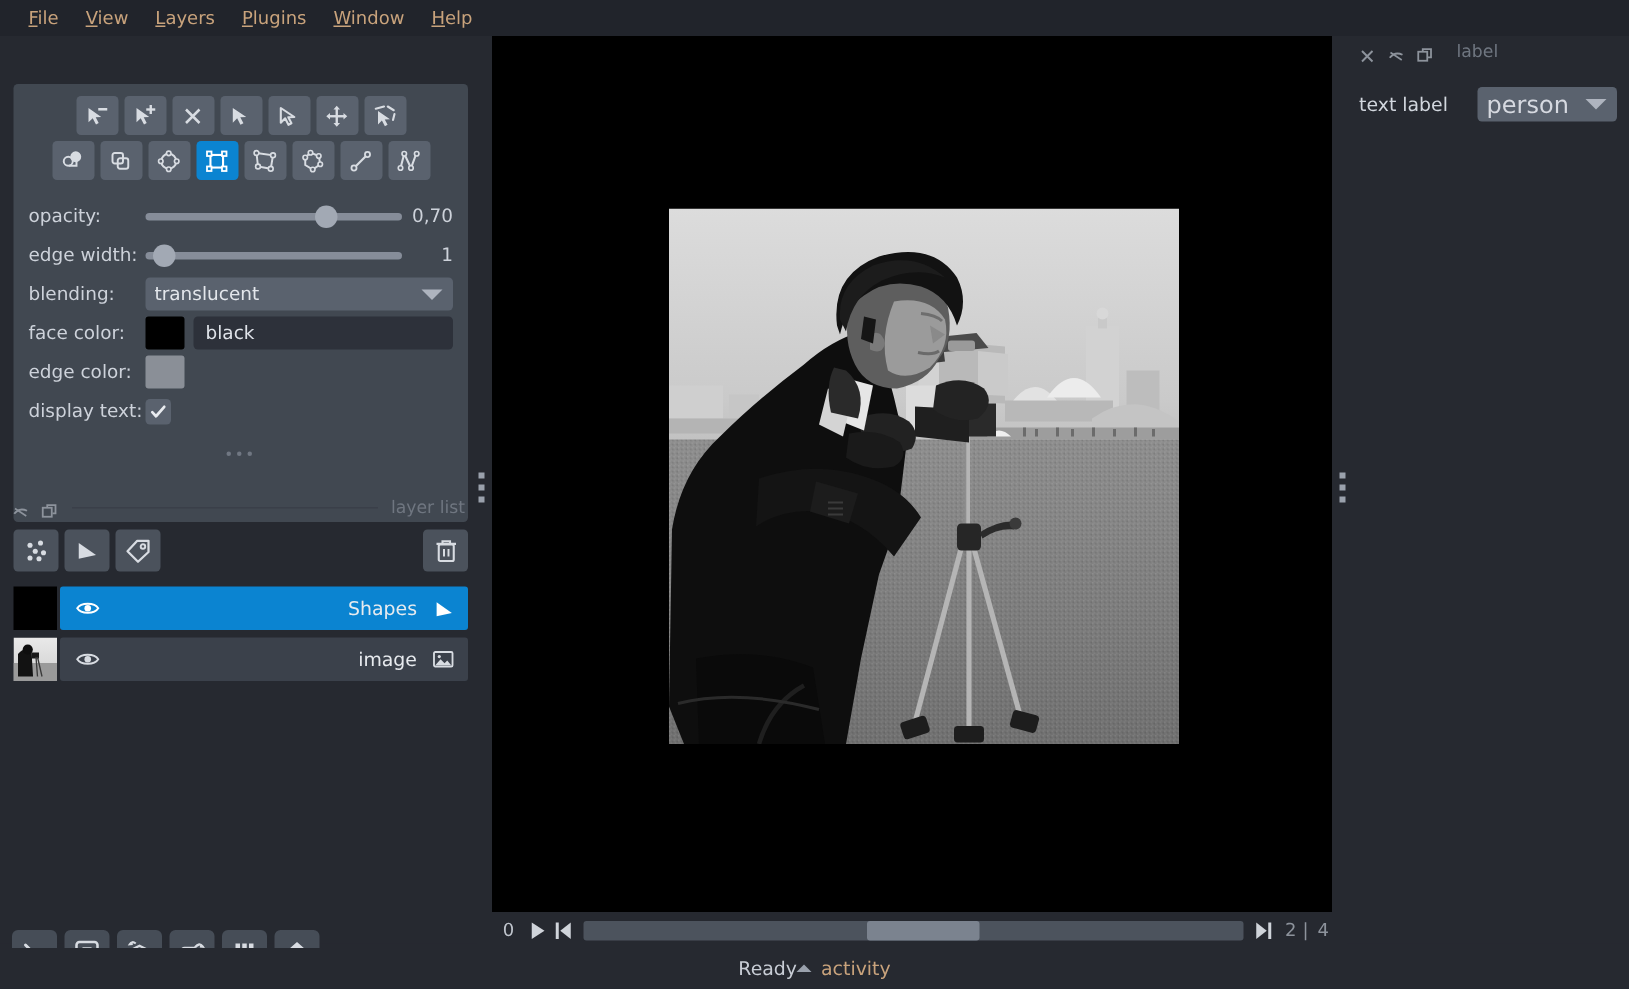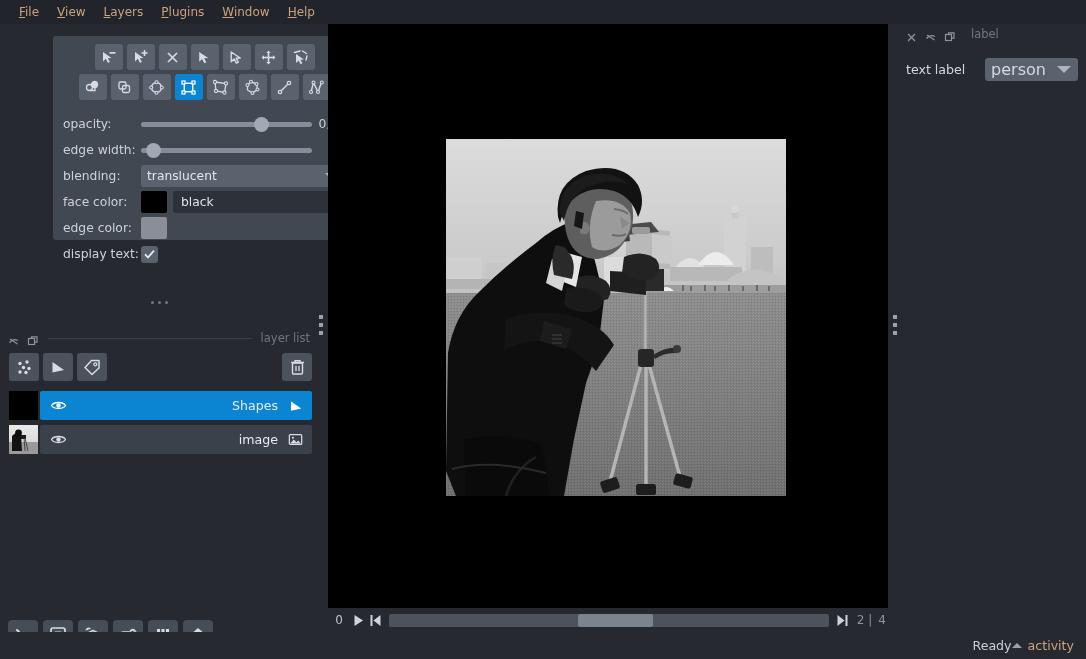--- a/index.html
+++ b/index.html
@@ -13,21 +13,21 @@
 
   
   .left-dock{position:absolute;left:0;top:24px;width:318px;height:605px;background:#262930;}
   .dock-title{position:relative;height:18px;display:flex;align-items:center;padding:0 8px;box-sizing:border-box;}
   .dock-title .ticons{display:flex;gap:7px;align-items:center;}
   .dock-title .rule{flex:1;height:1px;background:#3a3f49;margin:0 9px;}
   .dock-title .tlabel{color:#6f7680;font-size:11.5px;}
   .tiny-icon{width:12px;height:12px;display:inline-block;}
 
   
-  .controls-panel{position:absolute;left:9px;top:12px;width:303px;height:204px;background:#414851;border-radius:3px;margin-left:44px;}
+  .controls-panel{position:absolute;left:9px;top:32px;width:303px;height:292px;background:#414851;border-radius:3px;}
   .tool-grid{padding:8px 0 4px 0;}
   .tool-row{display:flex;justify-content:center;gap:4px;margin-bottom:4px;}
   .tool-btn{width:28px;height:26px;background:#5a626e;border-radius:3px;display:flex;align-items:center;justify-content:center;cursor:pointer;}
   .tool-btn.sel{background:#0b84d1;}
   .tool-btn svg{display:block;}
 
   .prop-rows{padding:4px 10px 0 10px;}
   .prow{display:flex;align-items:center;height:24px;margin-bottom:2px;}
   .plabel{width:78px;font-size:12.3px;color:#cdd2da;}
   .slider{position:relative;flex:1;height:20px;display:flex;align-items:center;}
@@ -81,21 +81,21 @@
 
   
   .right-dock{position:absolute;left:898px;top:24px;width:188px;height:605px;background:#262930;}
   .rt-title{display:flex;align-items:center;height:20px;padding:0 8px;box-sizing:border-box;gap:7px;}
   .rt-label{color:#6f7680;font-size:11.5px;margin-left:8px;}
   .rrow{display:flex;align-items:center;margin-top:14px;padding:0 8px;}
   .rlabel{font-size:12.6px;color:#d2d7de;width:86px;}
   .rcombo{position:relative;width:100px;height:23px;background:#5a626e;border-radius:3px;display:flex;align-items:center;padding:0 6px;box-sizing:border-box;cursor:pointer;}
 
   
-  .statusbar{position:absolute;left:0;top:632px;width:1086px;height:27px;background:#262930;display:flex;align-items:center;justify-content:flex-end;padding:0 12px;box-sizing:border-box;}
+  .statusbar{position:absolute;left:0;top:632px;width:1086px;height:27px;background:#262930;display:flex;align-items:center;justify-content:center;padding:0 12px;box-sizing:border-box;}
   .status-text{font-size:12.6px;color:#c8cdd5;}
   .activity{display:flex;align-items:center;gap:6px;cursor:pointer;}
   .activity .up{width:0;height:0;border-left:5px solid transparent;border-right:5px solid transparent;border-bottom:5px solid #9aa1ac;}
   .activity .atext{font-size:12.6px;color:#c9a37c;}
 </style>
 </head>
 <body>
 
 <div class="app">
 

